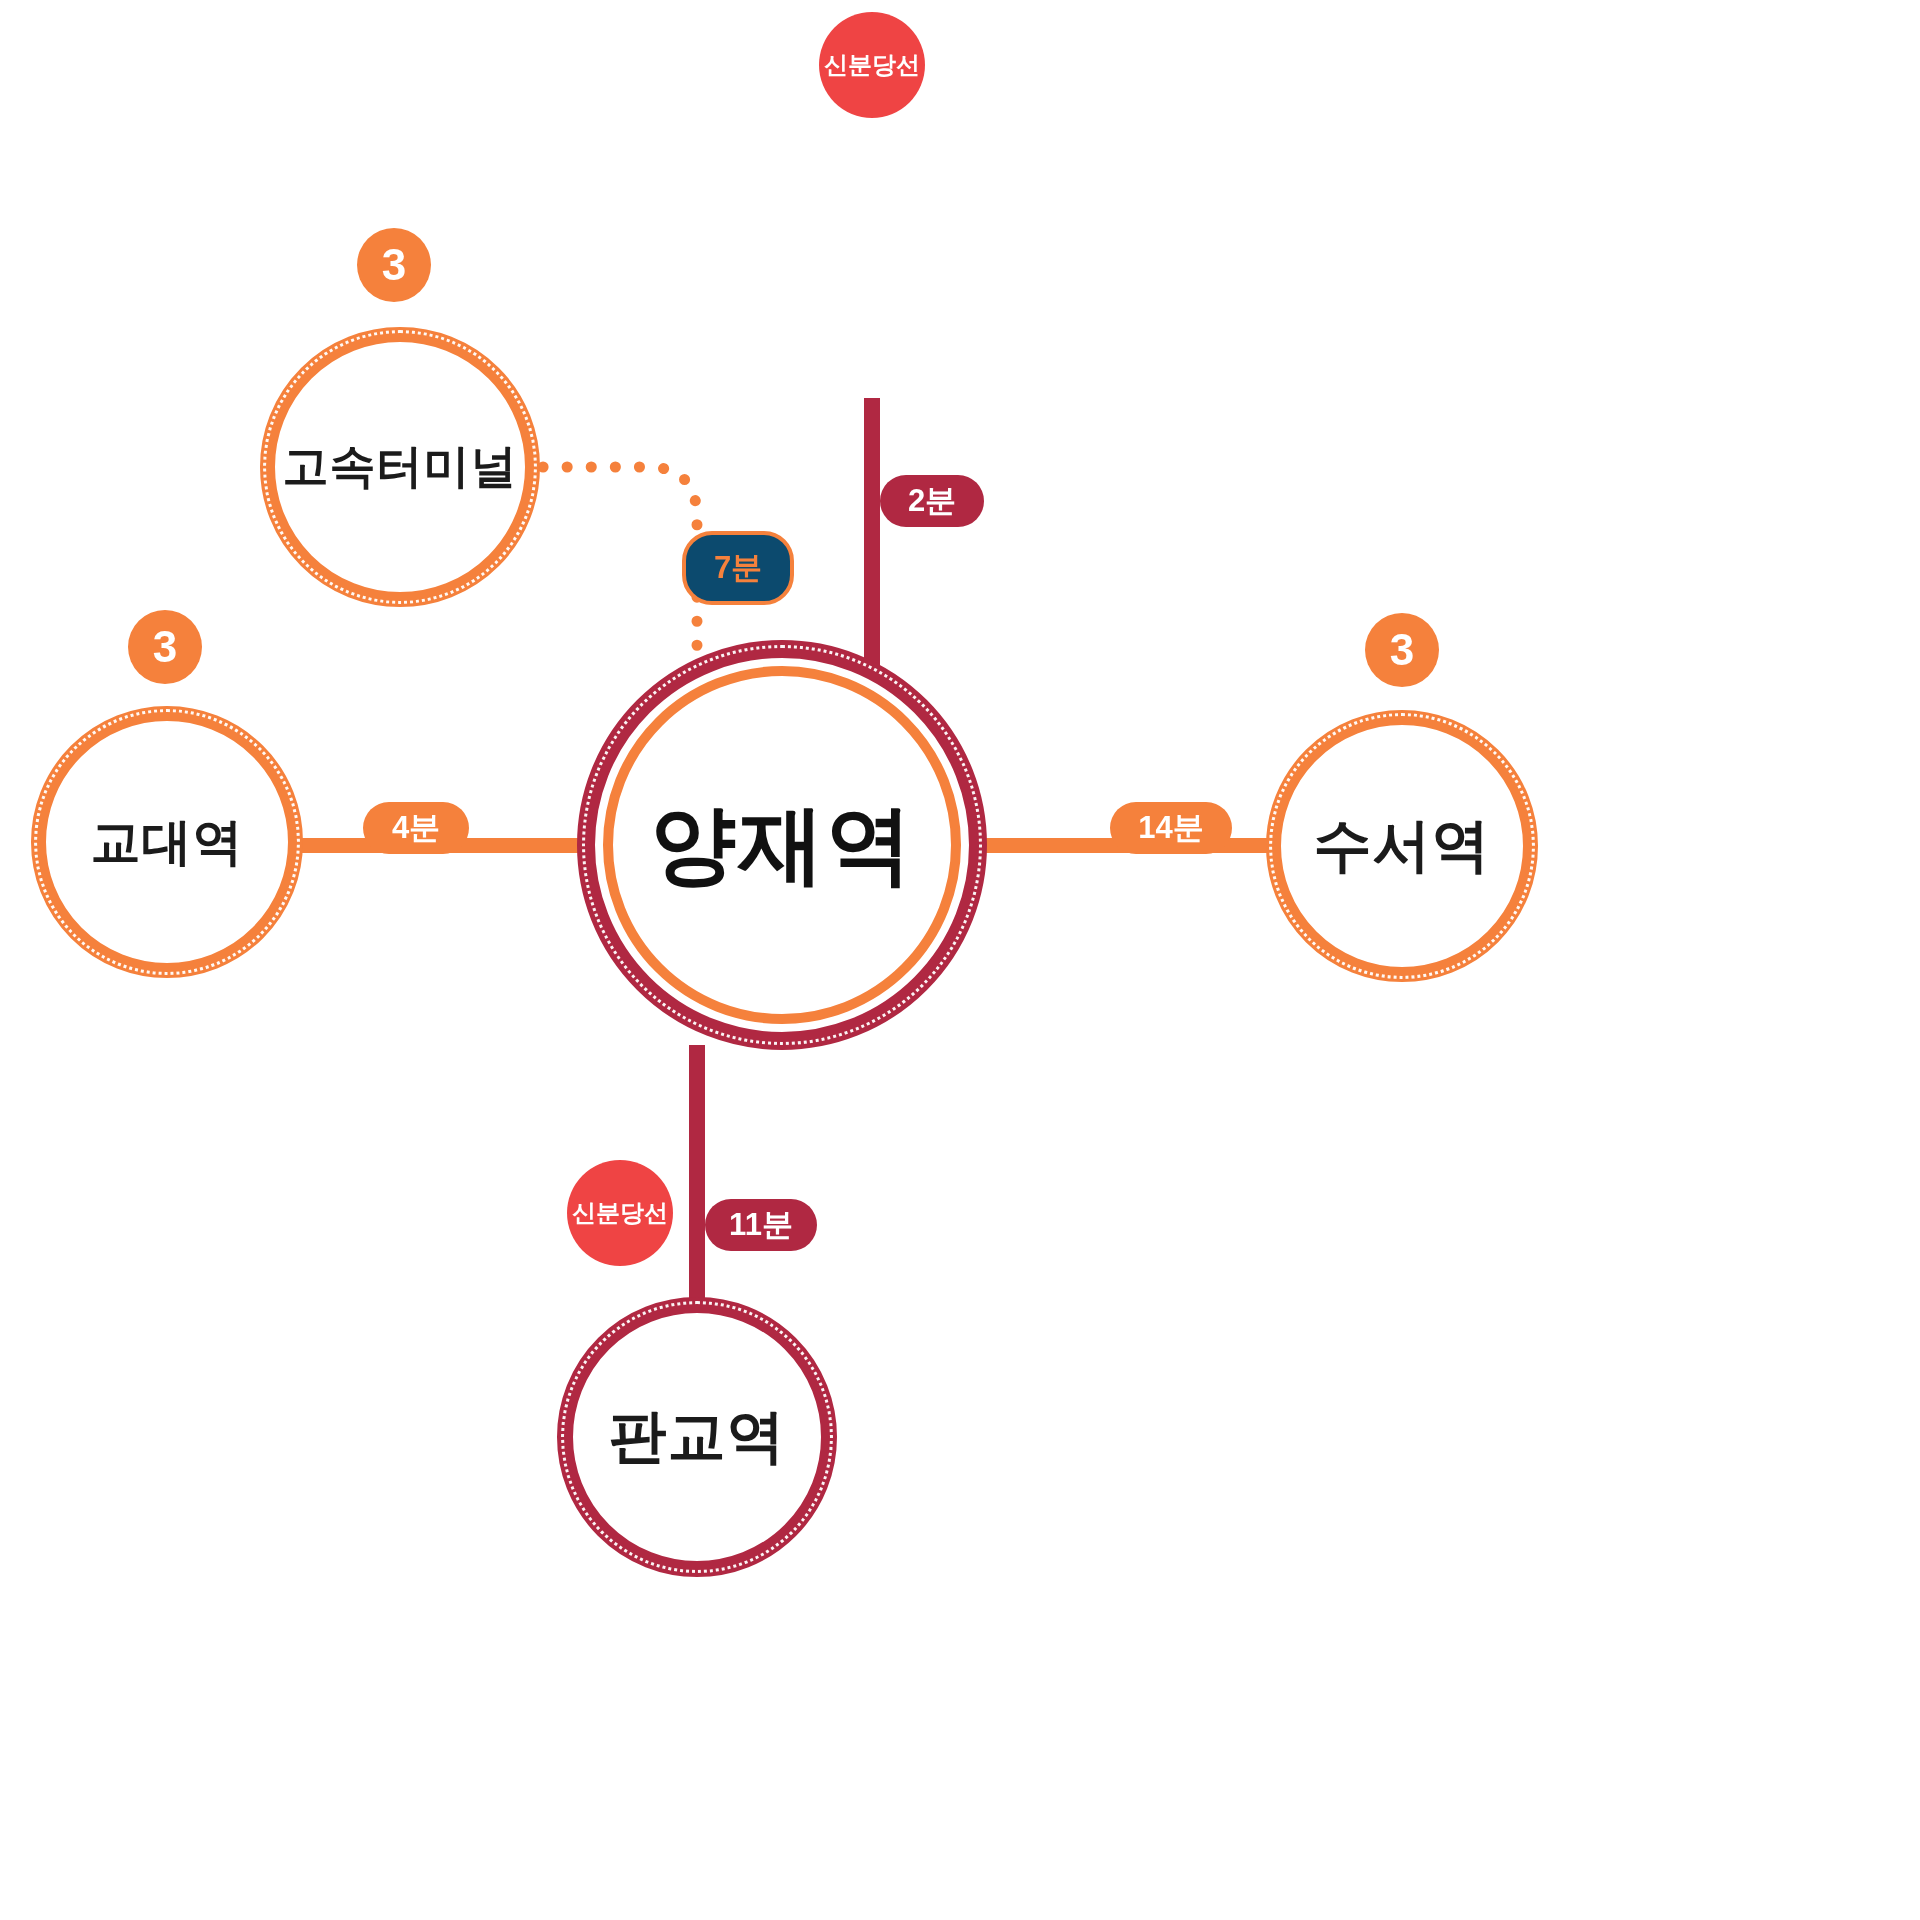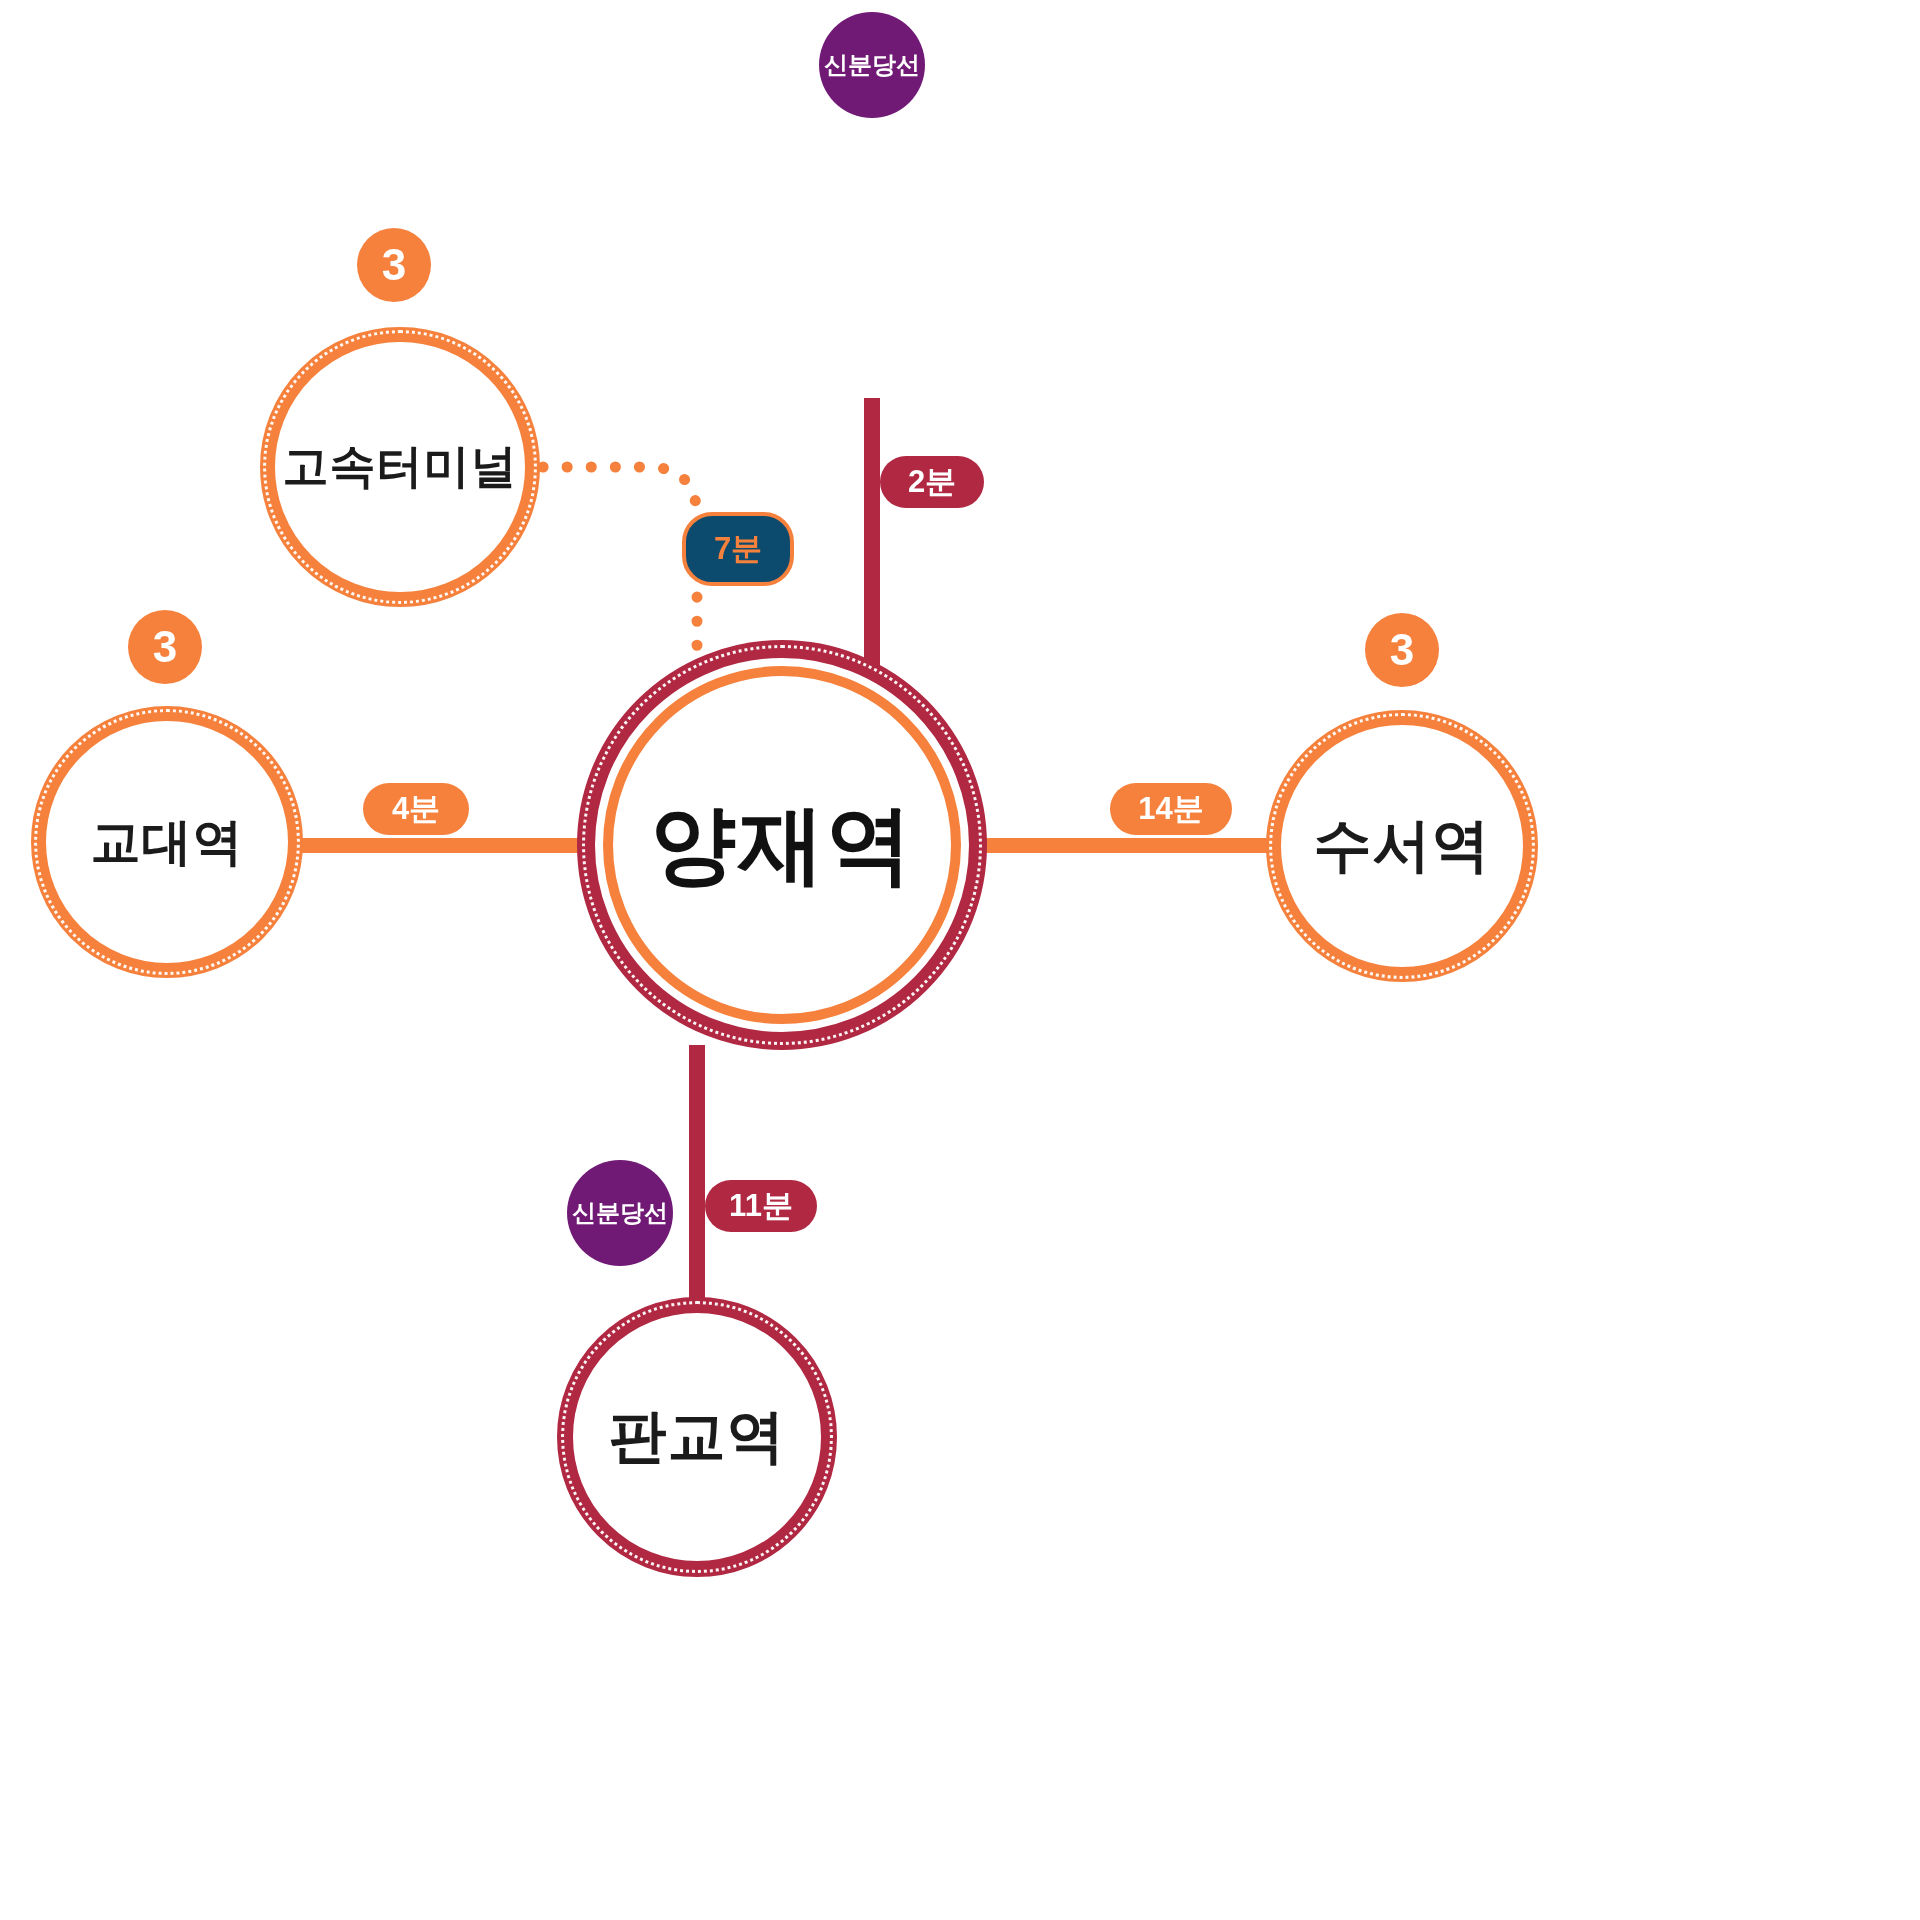--- a/index.html
+++ b/index.html
@@ -20,24 +20,24 @@
 
   
   .hub{position:absolute;border-radius:50%;background:#ffffff;border:18px solid #B02842;box-sizing:border-box;display:flex;align-items:center;justify-content:center;z-index:2;font-family:Liberation Serif, serif;}
   .hub .inner-dots{position:absolute;inset:-13px;border:3px dotted rgba(255,255,255,.95);border-radius:50%;pointer-events:none;}
   .hub .orange-ring{position:absolute;inset:8px;border:10px solid #F5813C;border-radius:50%;pointer-events:none;}
   .hub-label{color:#111;font-weight:bold;font-size:86px;letter-spacing:2px;z-index:1;}
 
   
   .badge{position:absolute;border-radius:50%;display:flex;align-items:center;justify-content:center;color:#fff;font-weight:bold;z-index:3;box-sizing:border-box;}
   .badge.orange{background:#F5813C;width:74px;height:74px;font-size:44px;}
-  .badge.crimson{background:#701a75;width:106px;height:106px;font-size:24px;letter-spacing:0;}
+  .badge.crimson{background:#ef4444;width:106px;height:106px;font-size:24px;letter-spacing:0;}
 
   
-  .pill{position:absolute;border-radius:28px;display:flex;align-items:center;justify-content:center;font-weight:bold;font-size:31px;z-index:3;box-sizing:border-box;}
+  .pill{position:absolute;border-radius:28px;display:flex;align-items:center;justify-content:center;font-weight:bold;font-size:31px;z-index:3;box-sizing:border-box;margin-top:19px;}
   .pill.crimson{background:#B02842;color:#fff;}
   .pill.orange{background:#F5813C;color:#fff;}
   .pill.outline{background:#0c4a6e;border:4px solid #F5813C;color:#F5813C;border-radius:30px;}
 
   .curve-svg{position:absolute;left:0;top:0;z-index:1;pointer-events:none;}
 </style>
 </head>
 <body>
 
 <div class="canvas">

